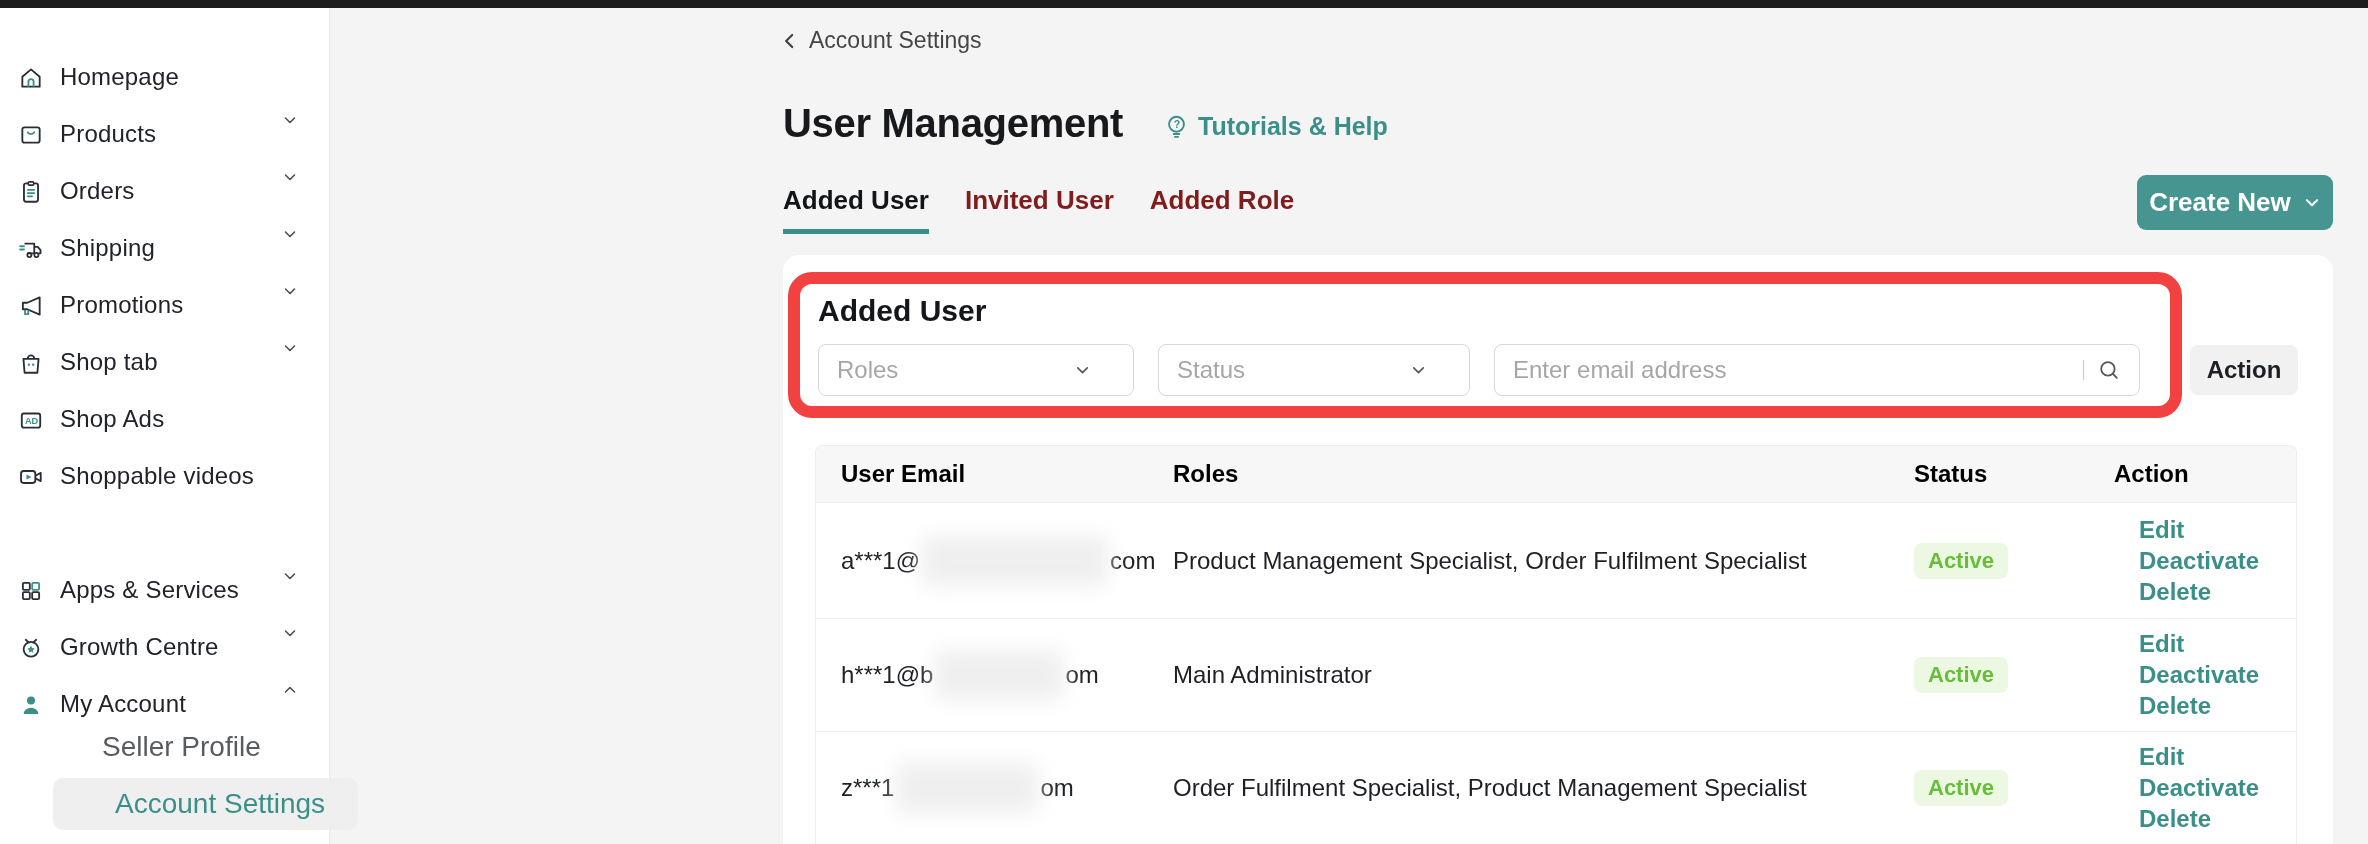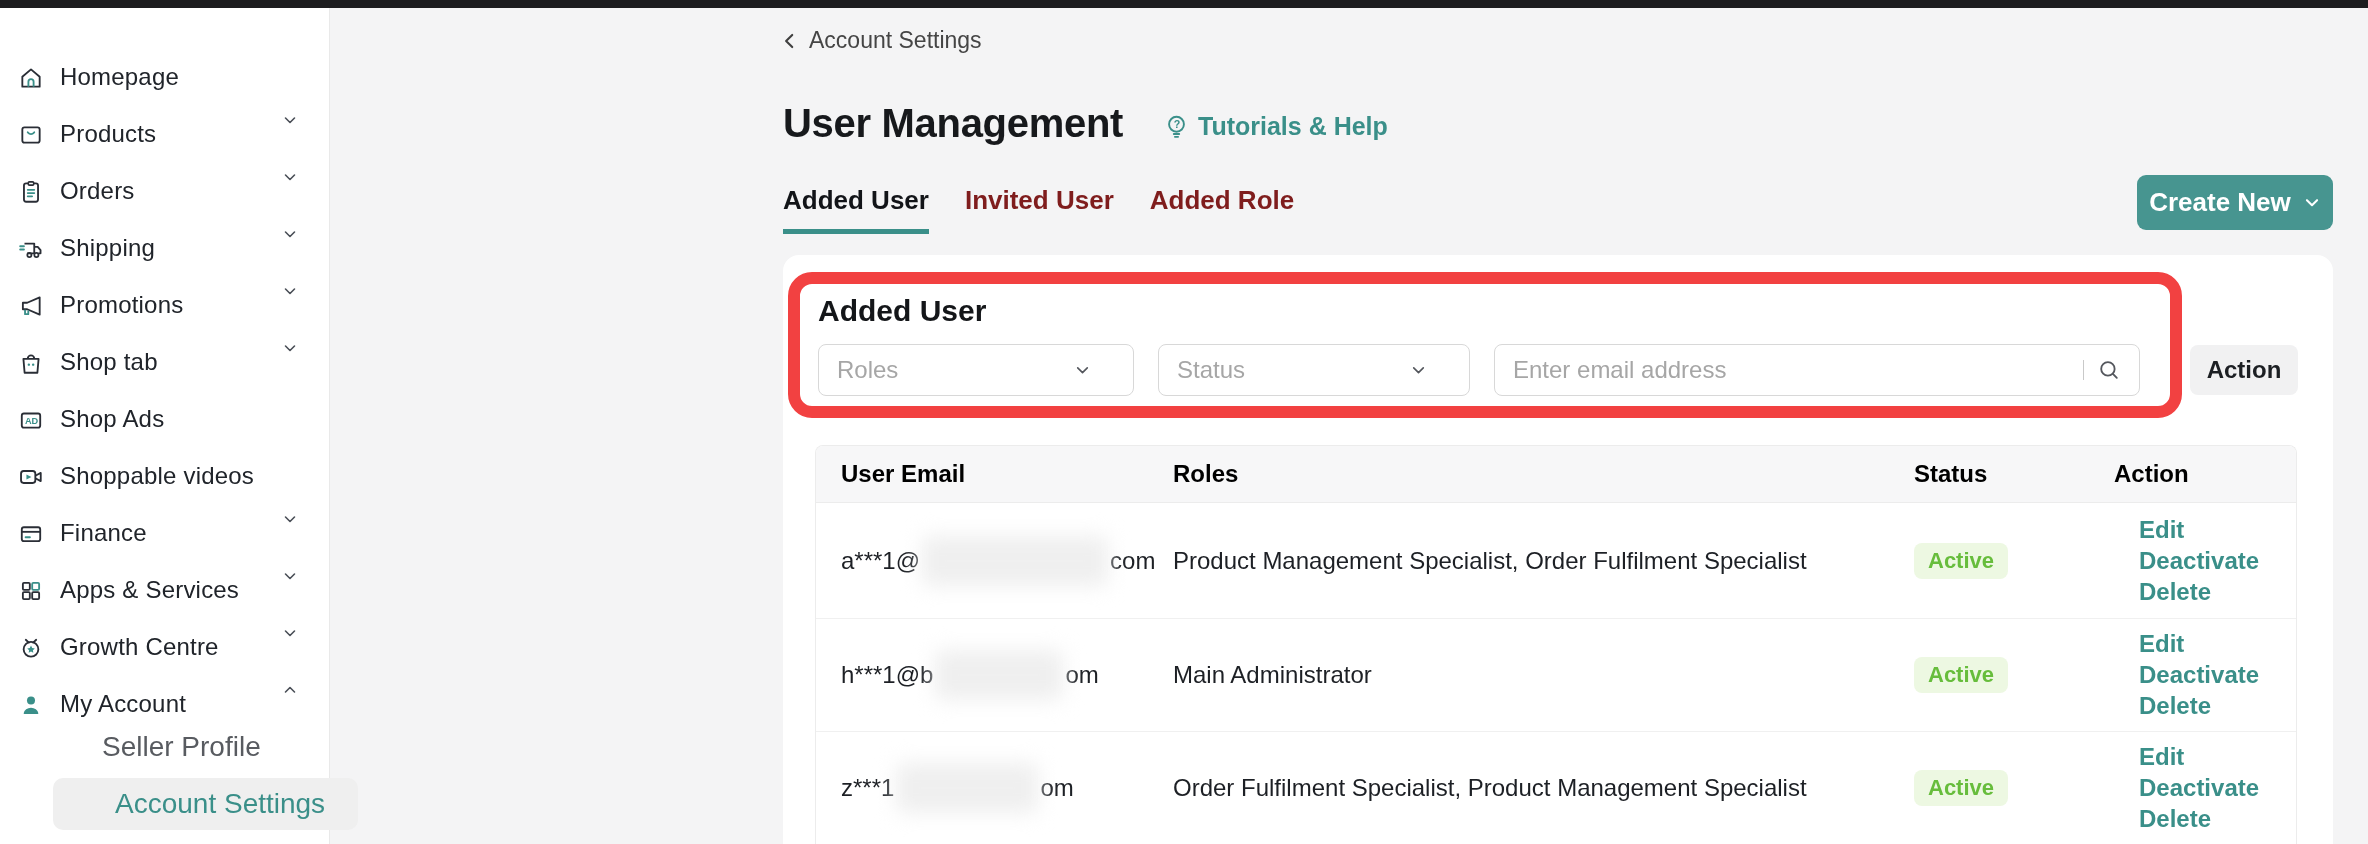--- a/index.html
+++ b/index.html
@@ -185,35 +185,20 @@
       <span class="icon">
         <svg width="26" height="26" viewBox="0 0 24 24" fill="none">
             <rect x="2.8" y="6.5" width="13.2" height="11" rx="2.4" stroke="#2a2e36" stroke-width="1.7"></rect>
             <path d="M16 10.8 21 8.2v7.6l-5-2.6" stroke="#2a2e36" stroke-width="1.7" stroke-linejoin="round"></path>
             <path d="M7.8 9.6 12.4 12l-4.6 2.4z" fill="#3a8f89"></path>
           </svg>
       </span>
       <span class="lbl">Shoppable videos</span>
     </div>
 
-    <div class="nav-item" style="top:483px">
-      <span class="icon">
-        <svg width="26" height="26" viewBox="0 0 24 24" fill="none">
-            <rect x="3.5" y="5.8" width="17" height="12.8" rx="2" stroke="#2a2e36" stroke-width="1.7"></rect>
-            <path d="M3.5 10h17" stroke="#2a2e36" stroke-width="1.7"></path>
-            <path d="M7 15h4" stroke="#3a8f89" stroke-width="1.7" stroke-linecap="round"></path>
-          </svg>
-      </span>
-      <span class="lbl">Finance</span>
-      <span class="chev">
-          <svg width="16" height="16" viewBox="0 0 16 16" fill="none">
-            <path d="M3.5 6 8 10.5 12.5 6" stroke="#4a4f57" stroke-width="1.6" stroke-linecap="round" stroke-linejoin="round"></path>
-          </svg>
-        </span>
-    </div>
 
     <div class="nav-item" style="top:540px">
       <span class="icon">
         <svg width="26" height="26" viewBox="0 0 24 24" fill="none">
             <rect x="4.5" y="4.5" width="6.4" height="6.4" rx="1" stroke="#2a2e36" stroke-width="1.7"></rect>
             <rect x="13.1" y="4.5" width="6.4" height="6.4" rx="1" stroke="#3a8f89" stroke-width="1.7"></rect>
             <rect x="4.5" y="13.1" width="6.4" height="6.4" rx="1" stroke="#2a2e36" stroke-width="1.7"></rect>
             <rect x="13.1" y="13.1" width="6.4" height="6.4" rx="1" stroke="#2a2e36" stroke-width="1.7"></rect>
           </svg>
       </span>

